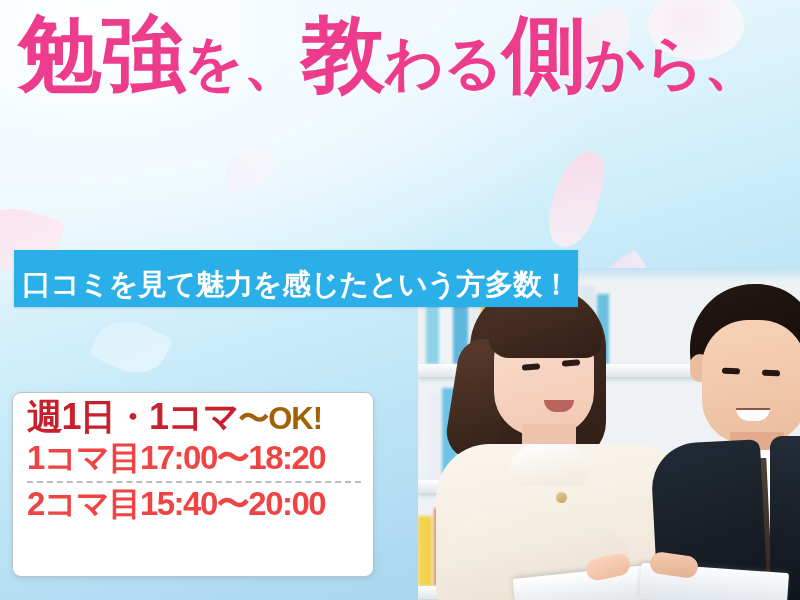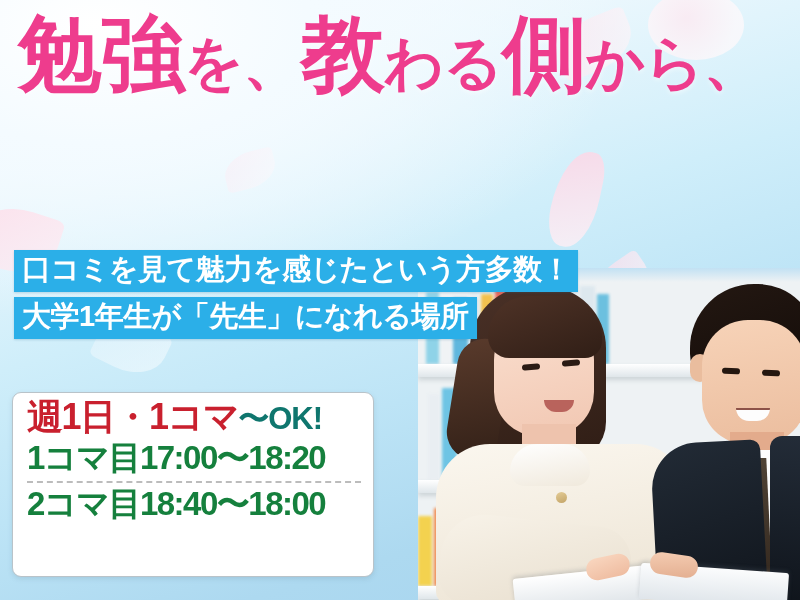--- a/index.html
+++ b/index.html
@@ -195,21 +195,21 @@
     left:14px; top:250px;
     z-index:6;
   }
   .banner {
     display:inline-block;
     background:#2bafe8;
     color:#ffffff;
     font-weight:700;
     font-size:29px;
     line-height:1;
-    padding:5px 8px 8px 8px;
+    padding:20px 8px 8px 8px;
     margin-bottom:5px;
     white-space:nowrap;
     letter-spacing:-.5px;
     box-shadow:0 1px 2px rgba(40,110,150,.22);
   }
   .banner-row { display:block; }
 
   
   .schedule {
     position:absolute;
@@ -224,25 +224,25 @@
   }
   .sched-head {
     font-size:36px;
     font-weight:700;
     line-height:1.02;
     letter-spacing:-1.5px;
     white-space:nowrap;
     margin-bottom:1px;
   }
   .sched-head .hl-red { color:#c9202e; }
-  .sched-head .hl-ok  { color:#0f766e; font-size:31px; letter-spacing:-1px; }
+  .sched-head .hl-ok  { color:#a16207; font-size:31px; letter-spacing:-1px; }
   .sched-row {
     font-size:33px;
     font-weight:700;
-    color:#15803d;
+    color:#ef4444;
     line-height:1.30;
     letter-spacing:-1.5px;
     white-space:nowrap;
     border-bottom:2px dashed #bcbcbc;
     padding-bottom:1px;
   }
   .sched-row:last-child { border-bottom:none; }
 </style>
 </head>
 <body>
@@ -335,22 +335,21 @@
     <div class="finger-r"></div>
   </div>
 
   <div class="headline">
     <span class="hl-line l1"><span>勉強</span><span class="kana">を、</span><span>教</span><span class="kana">わる</span><span>側</span><span class="kana">から、</span></span>
   </div>
 
 
   <div class="banners">
     <span class="banner-row"><span class="banner">口コミを見て魅力を感じたという方多数！</span></span>
-    <span class="banner-row"><span class="banner">大学1年生が「先生」になれる場所</span></span>
   </div>
 
   <div class="schedule">
     <div class="sched-head"><span class="hl-red">週1日・1コマ</span><span class="hl-ok">〜OK!</span></div>
     <div class="sched-row">1コマ目17:00〜18:20</div>
-    <div class="sched-row">2コマ目18:40〜18:00</div>
+    <div class="sched-row">2コマ目15:40〜20:00</div>
   </div>
 
 </div>
 
 </body></html>

